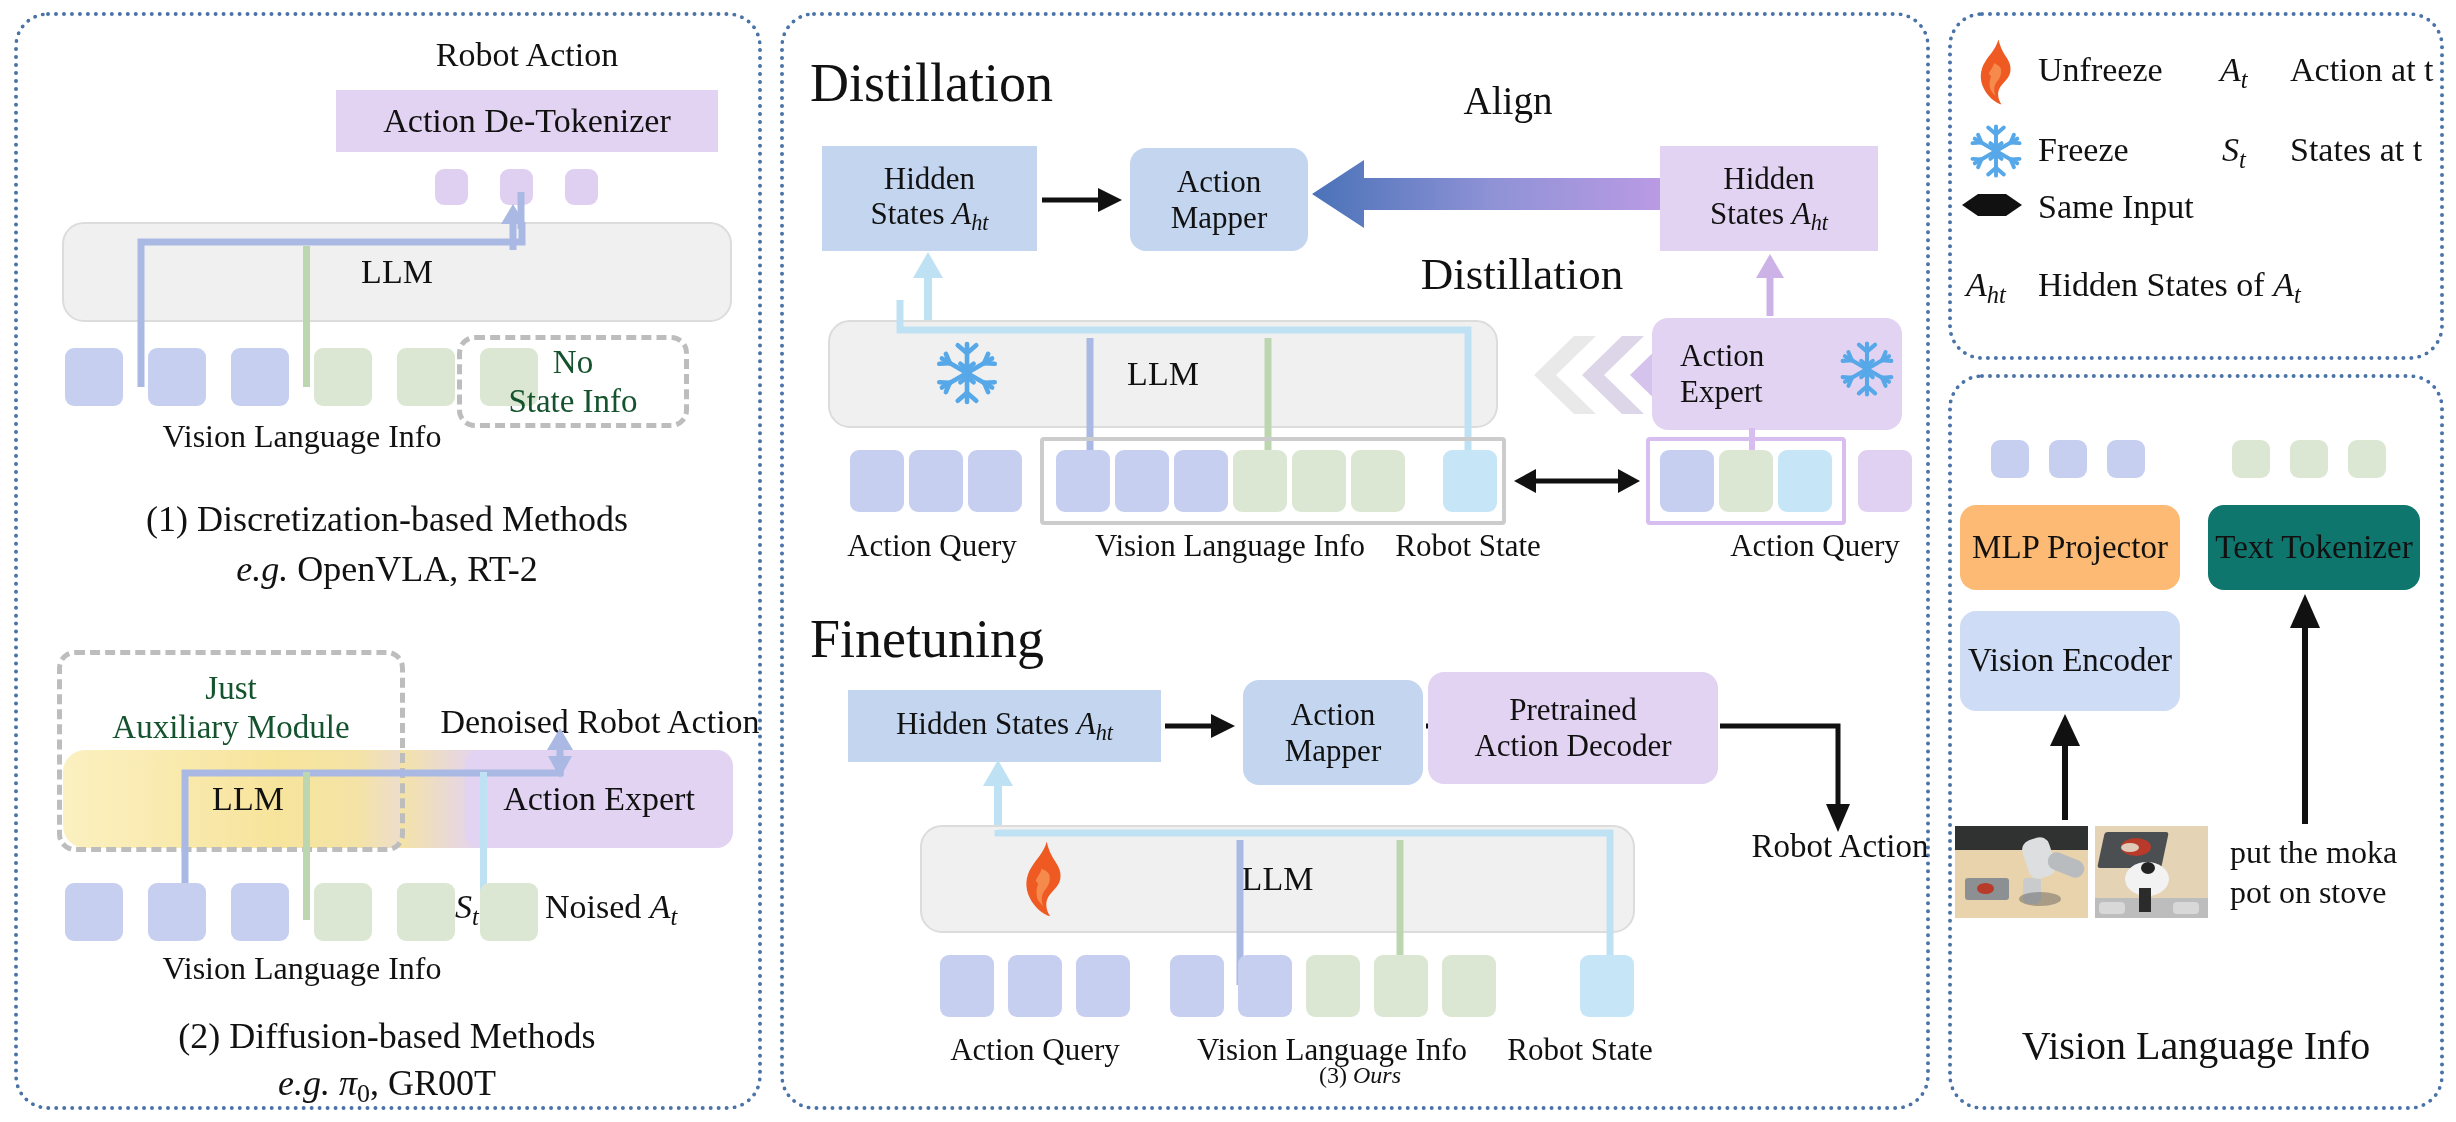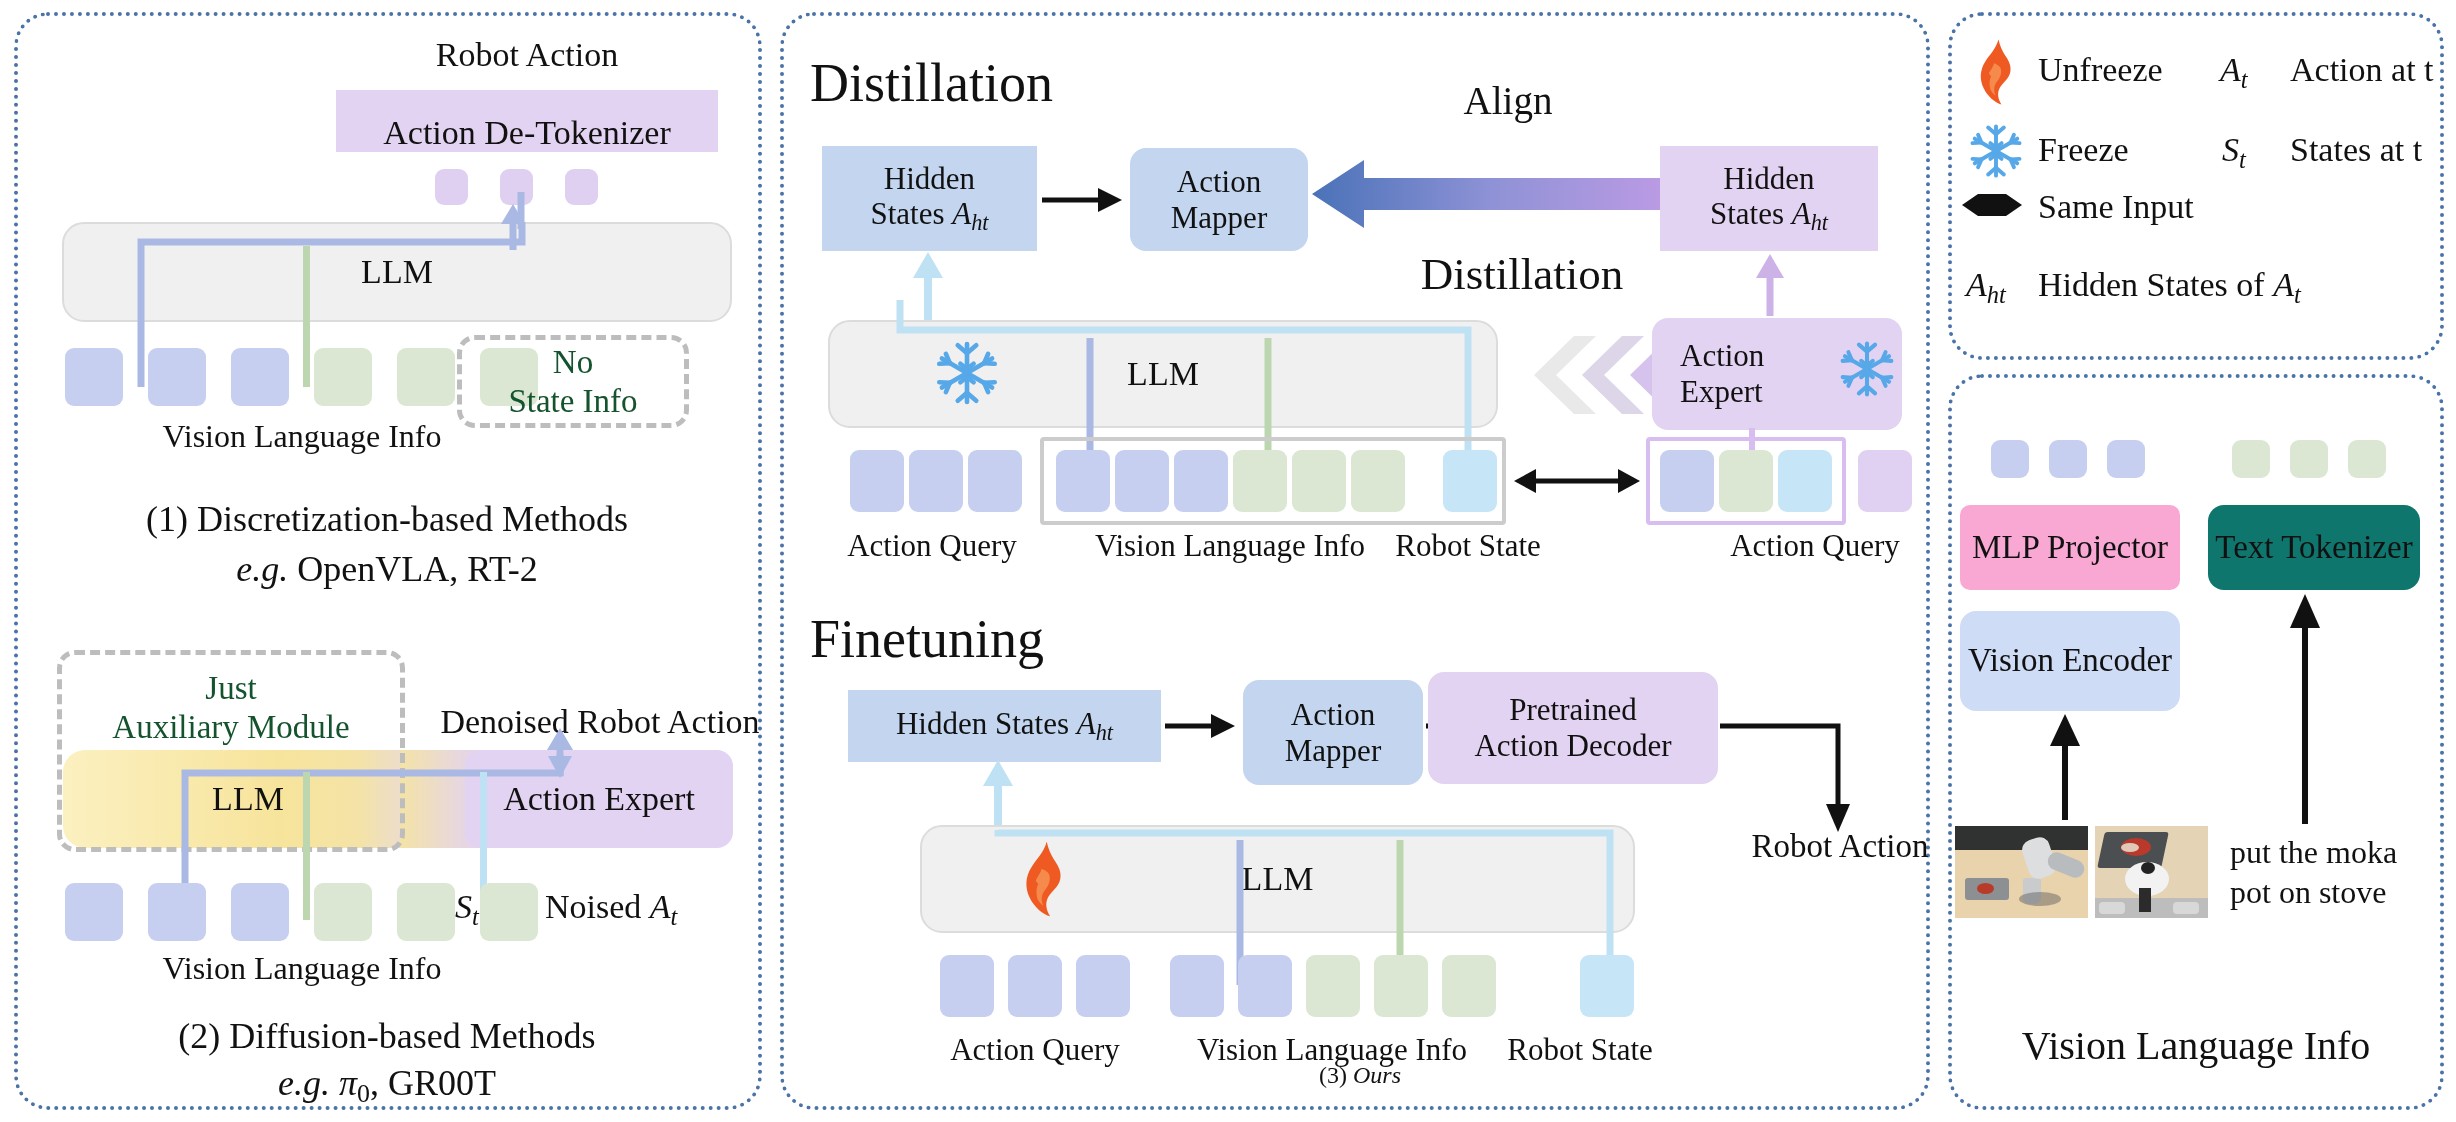--- a/index.html
+++ b/index.html
@@ -31,21 +31,21 @@
     align-items: center;
     justify-content: center;
     text-align: center;
     line-height: 1.15;
     color: #111;
   }
   .rounded { border-radius: 16px; }
   .sq { border-radius: 0; }
 
   .blue-box   { background: #c3d5ef; }
-  .blue-box2  { background: #f9a8d4; border-radius: 10px; }
+  .blue-box2  { background: #fdba74; }
   .blue-light { background: #cfdcf5; }
   .purple-box { background: #e3d3f2; }
   .green-box  { background: #0f766e; }
   .gray-llm {
     background: #f0f0f0;
     border: 2px solid #dcdcdc;
     border-radius: 22px;
   }
 
   
@@ -100,21 +100,21 @@
 </style>
 </head>
 <body>
 
 <div id="stage">
 
   <div class="panel" style="left:14px; top:12px; width:748px; height:1098px;"></div>
 
   <div class="lbl center" style="left:527px; top:36px; font-size:34px;">Robot Action</div>
 
-  <div class="box sq purple-box" style="left:336px; top:90px; width:382px; height:62px; font-size:34px;align-items:flex-end;">
+  <div class="box sq purple-box" style="left:336px; top:90px; width:382px; height:62px; font-size:34px;">
     <span>Action De-Tokenizer</span>
   </div>
 
   <div class="chip chip-lav" style="left:435px; top:169px; width:33px; height:36px;"></div>
   <div class="chip chip-lav" style="left:500px; top:169px; width:33px; height:36px;"></div>
   <div class="chip chip-lav" style="left:565px; top:169px; width:33px; height:36px;"></div>
 
   <div class="box gray-llm" style="left:62px; top:222px; width:670px; height:100px; font-size:34px;">
     <span>LLM</span>
   </div>

